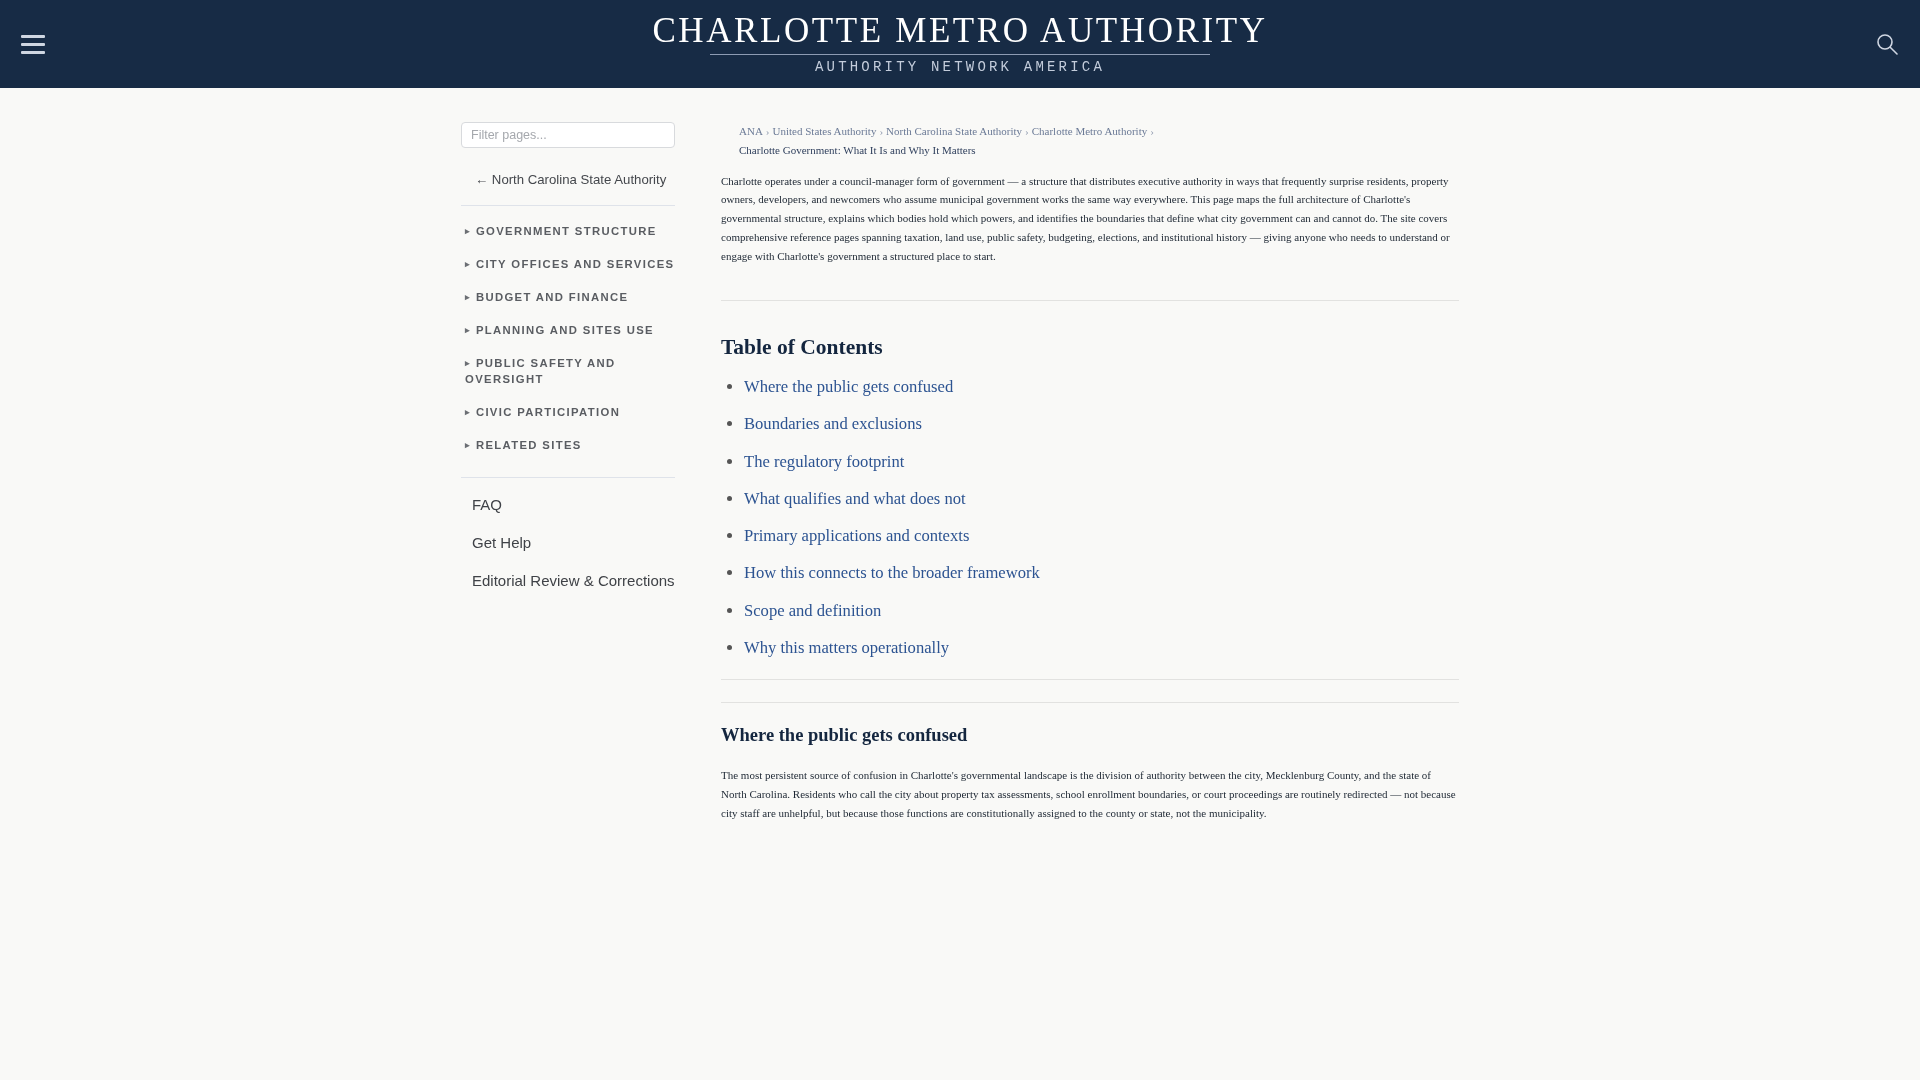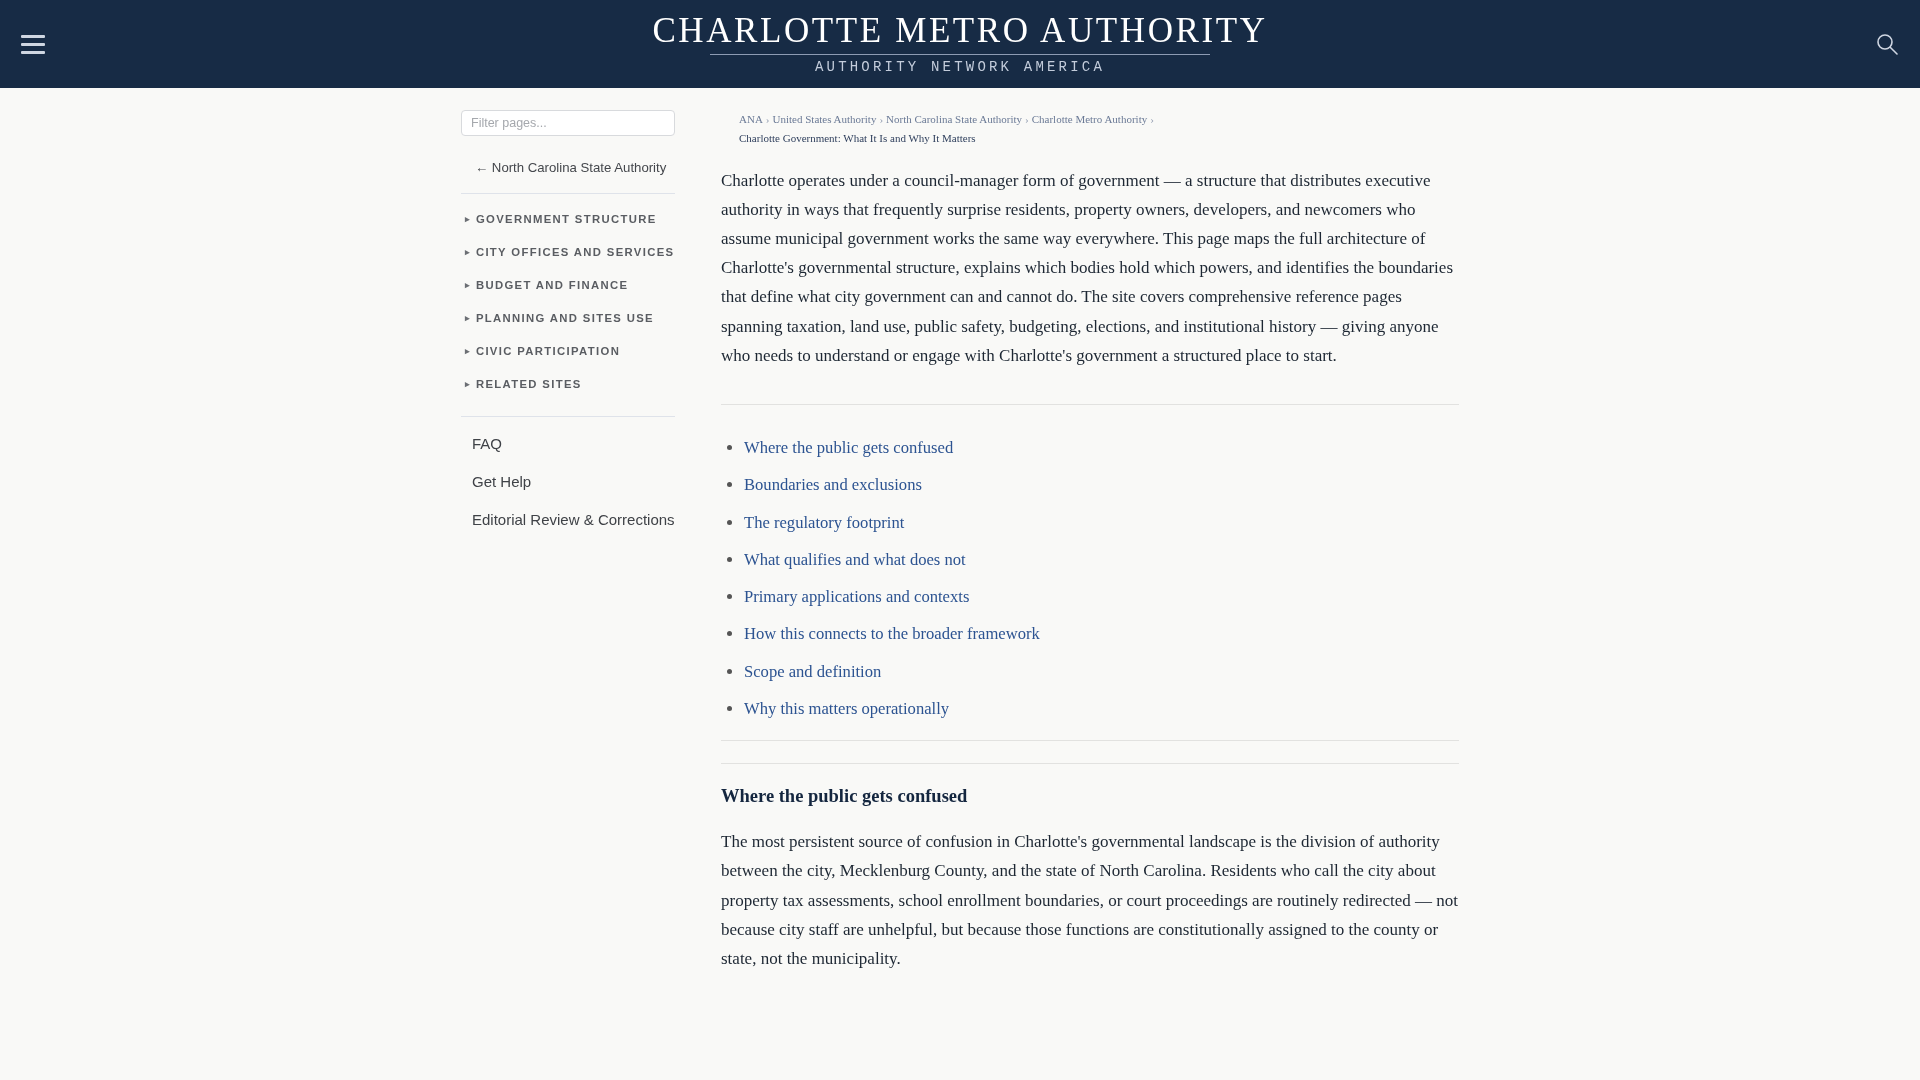--- a/index.html
+++ b/index.html
@@ -66,21 +66,21 @@
     transform: translateY(-50%);
     width: 26px; height: 26px;
     cursor: pointer;
   }
   .search-icon svg { display: block; }
 
   
   .page {
     display: flex;
     justify-content: center;
-    padding-top: 12px;
+    padding-top: 24px;
     gap: 0;
   }
   .sidebar {
     width: 214px;
     flex: 0 0 214px;
     margin-right: 46px;
     padding-top: 10px;
   }
   .content {
     width: 738px;
@@ -153,21 +153,21 @@
     line-height: 1.75;
     margin-bottom: 10px;
     padding-left: 18px;
   }
   .breadcrumb a { color: #6b7a96; text-decoration: none; cursor: pointer; }
   .breadcrumb .sep { color: #9aa4b6; padding: 0 3px; }
   .breadcrumb .current { color: #31415e; }
 
   .body-text {
     font-family: "Liberation Serif", serif;
-    font-size: 17px;
+    font-size: 11px;
     line-height: 1.72;
     color: #1d2733;
     text-align: left;
   }
   .hr {
     height: 1px;
     background: #e2e2e0;
     margin: 34px 0;
   }
   .hr.tight { margin: 22px 0; }
@@ -243,20 +243,23 @@
     <div class="nav-section">
       <span class="caret">▸</span><span>CITY OFFICES AND SERVICES</span>
     </div>
     <div class="nav-section">
       <span class="caret">▸</span><span>BUDGET AND FINANCE</span>
     </div>
     <div class="nav-section">
       <span class="caret">▸</span><span>PLANNING AND SITES USE</span>
     </div>
     <div class="nav-section">
+      <span class="caret">▸</span><span>PUBLIC SAFETY AND OVERSIGHT</span>
+    </div>
+    <div class="nav-section">
       <span class="caret">▸</span><span>CIVIC PARTICIPATION</span>
     </div>
     <div class="nav-section">
       <span class="caret">▸</span><span>RELATED SITES</span>
     </div>
 
     <div class="footer-divider"></div>
 
     <div class="footer-link">FAQ</div>
     <div class="footer-link">Get Help</div>
@@ -267,20 +270,21 @@
 
     <nav class="breadcrumb">
       <a>ANA</a><span class="sep">›</span><a>United States Authority</a><span class="sep">›</span><a>North Carolina State Authority</a><span class="sep">›</span><a>Charlotte Metro Authority</a><span class="sep">›</span><br>
       <span class="current">Charlotte Government: What It Is and Why It Matters</span>
     </nav>
 
     <p class="body-text">Charlotte operates under a council-manager form of government — a structure that distributes executive authority in ways that frequently surprise residents, property owners, developers, and newcomers who assume municipal government works the same way everywhere. This page maps the full architecture of Charlotte's governmental structure, explains which bodies hold which powers, and identifies the boundaries that define what city government can and cannot do. The site covers comprehensive reference pages spanning taxation, land use, public safety, budgeting, elections, and institutional history — giving anyone who needs to understand or engage with Charlotte's government a structured place to start.</p>
 
     <div class="hr"></div>
 
+    <h2 class="section-title">Table of Contents</h2>
 
     <ul class="toc">
       <li><a>Where the public gets confused</a></li>
       <li><a>Boundaries and exclusions</a></li>
       <li><a>The regulatory footprint</a></li>
       <li><a>What qualifies and what does not</a></li>
       <li><a>Primary applications and contexts</a></li>
       <li><a>How this connects to the broader framework</a></li>
       <li><a>Scope and definition</a></li>
       <li><a>Why this matters operationally</a></li>

